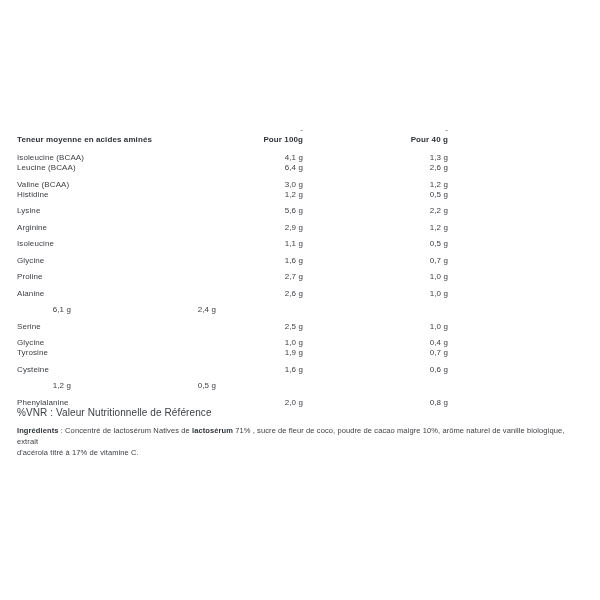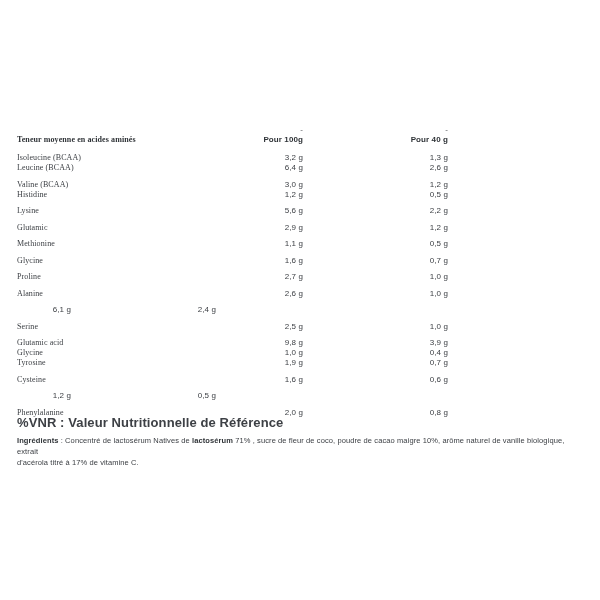--- a/index.html
+++ b/index.html
@@ -28,21 +28,21 @@
   }
   .row.tight {
     margin-bottom: 0.5px;
   }
   .cell {
     font-size: 8px;
     line-height: 9.5px;
     color: #3d4045;
     letter-spacing: 0.1px;
   }
-  .cell.label { width: 232px; font-family: Liberation Serif, serif; }
+  .cell.label { width: 232px; }
   .cell.c1 { width: 54px;  text-align: right; }
   .cell.c2 { width: 145px; text-align: right; }
   .dash-row {
     height: 6px;
     margin-bottom: 2px;
   }
   .dash-row .cell {
     font-size: 8px;
     line-height: 6px;
     color: #55585c;
@@ -50,25 +50,24 @@
   .header-row {
     height: 10px;
     margin-bottom: 8px;
   }
   .header-row .cell {
     font-weight: bold;
     color: #2f3337;
     line-height: 10px;
   }
   .footnote {
-    font-size: 13px;
+    font-size: 10px;
     line-height: 9.5px;
     color: #3d4045;
     letter-spacing: 0.1px;
-    font-weight: bold;
   }
   .ingredients {
     margin: 8px 0 0 0;
     width: 567px;
     font-size: 7.5px;
     line-height: 11px;
     color: #3d4045;
     letter-spacing: 0.1px;
   }
   .bold {
@@ -91,21 +90,21 @@
 
     <div class="row header-row">
       <div class="cell label">Teneur moyenne en acides aminés</div>
       <div class="cell c1">Pour 100g</div>
       <div class="cell c2">Pour 40 g</div>
     </div>
 
     <div id="rows">
         <div class="row tight">
           <div class="cell label">Isoleucine (BCAA)</div>
-          <div class="cell c1">3,2 g</div>
+          <div class="cell c1">4,1 g</div>
           <div class="cell c2">1,3 g</div>
         </div>
         <div class="row">
           <div class="cell label">Leucine (BCAA)</div>
           <div class="cell c1">6,4 g</div>
           <div class="cell c2">2,6 g</div>
         </div>
         <div class="row tight">
           <div class="cell label">Valine (BCAA)</div>
           <div class="cell c1">3,0 g</div>
@@ -115,26 +114,26 @@
           <div class="cell label">Histidine</div>
           <div class="cell c1">1,2 g</div>
           <div class="cell c2">0,5 g</div>
         </div>
         <div class="row">
           <div class="cell label">Lysine</div>
           <div class="cell c1">5,6 g</div>
           <div class="cell c2">2,2 g</div>
         </div>
         <div class="row">
-          <div class="cell label">Glutamic</div>
+          <div class="cell label">Arginine</div>
           <div class="cell c1">2,9 g</div>
           <div class="cell c2">1,2 g</div>
         </div>
         <div class="row">
-          <div class="cell label">Methionine</div>
+          <div class="cell label">Isoleucine</div>
           <div class="cell c1">1,1 g</div>
           <div class="cell c2">0,5 g</div>
         </div>
         <div class="row">
           <div class="cell label">Glycine</div>
           <div class="cell c1">1,6 g</div>
           <div class="cell c2">0,7 g</div>
         </div>
         <div class="row">
           <div class="cell label">Proline</div>
@@ -147,25 +146,20 @@
           <div class="cell c2">1,0 g</div>
         </div>
         <div class="row">
           <div class="cell c1">6,1 g</div>
           <div class="cell c2">2,4 g</div>
         </div>
         <div class="row">
           <div class="cell label">Serine</div>
           <div class="cell c1">2,5 g</div>
           <div class="cell c2">1,0 g</div>
-        </div>
-        <div class="row tight">
-          <div class="cell label">Glutamic acid</div>
-          <div class="cell c1">9,8 g</div>
-          <div class="cell c2">3,9 g</div>
         </div>
         <div class="row tight">
           <div class="cell label">Glycine</div>
           <div class="cell c1">1,0 g</div>
           <div class="cell c2">0,4 g</div>
         </div>
         <div class="row">
           <div class="cell label">Tyrosine</div>
           <div class="cell c1">1,9 g</div>
           <div class="cell c2">0,7 g</div>

